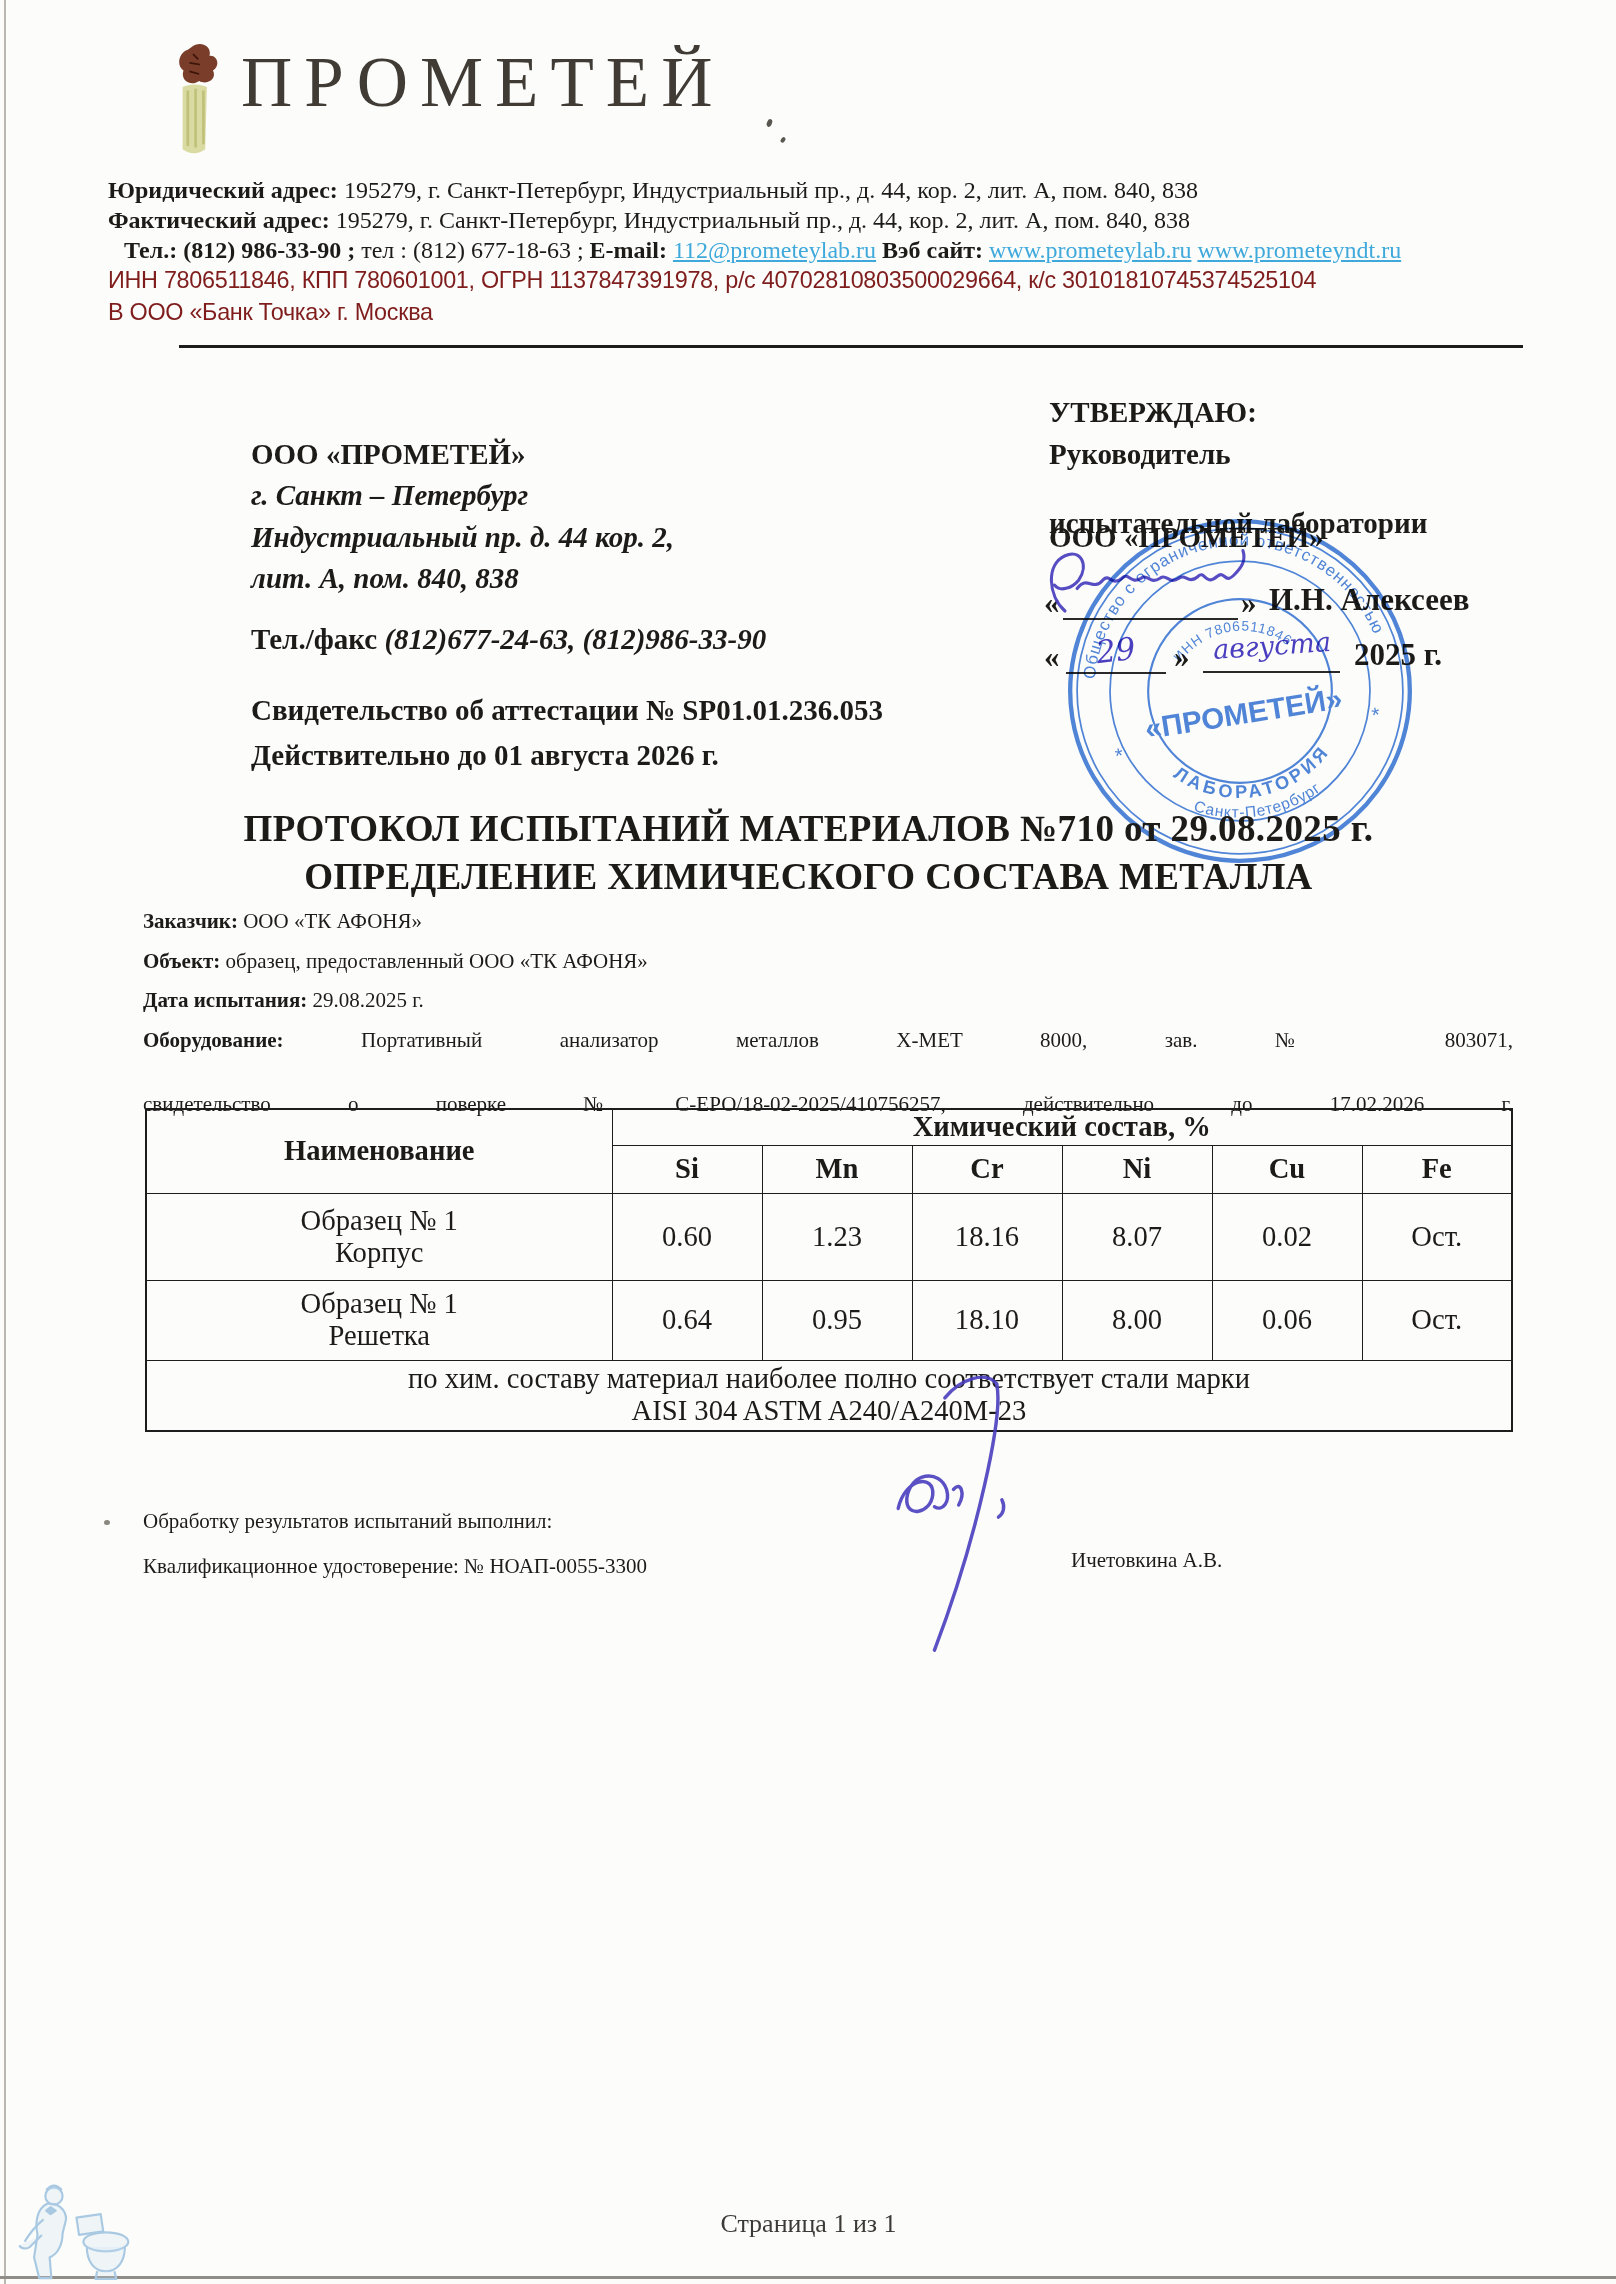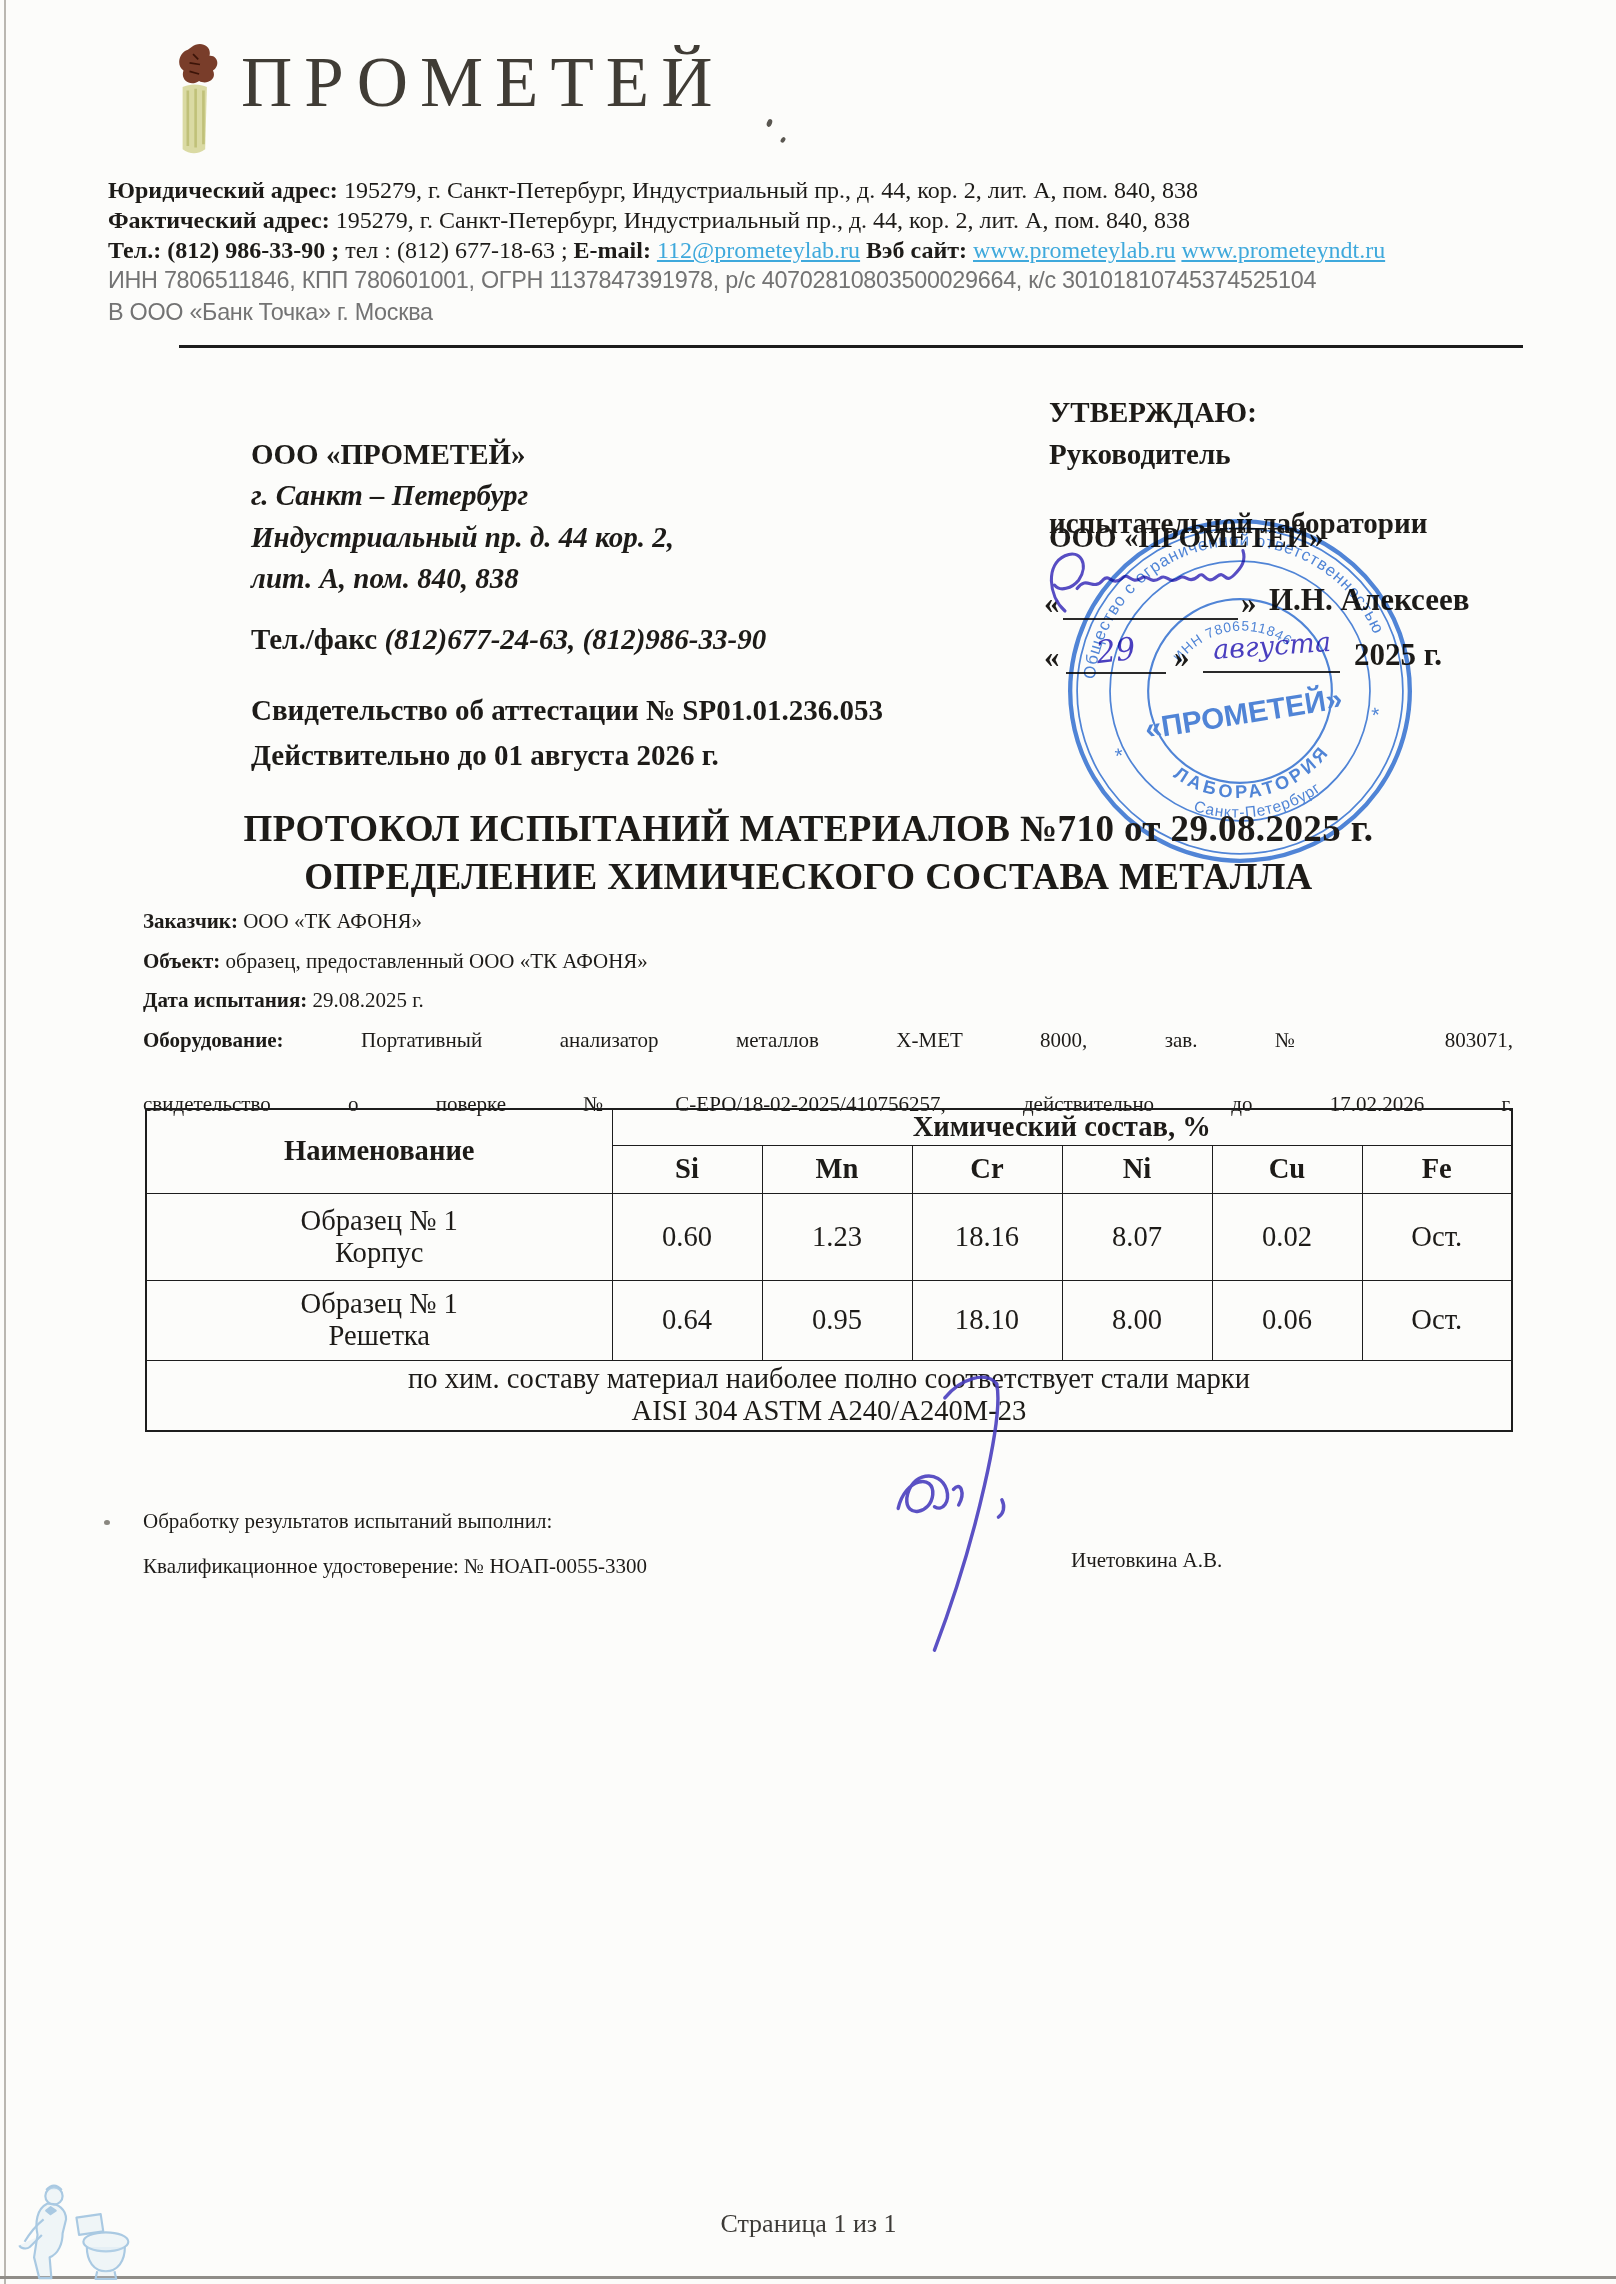--- a/index.html
+++ b/index.html
@@ -9,21 +9,21 @@
     background:#fcfcfa; overflow:hidden;
     font-family:"Liberation Serif","DejaVu Serif",serif;
     color:#1d1b18;
   }
   .abs { position:absolute; white-space:nowrap; }
   .b { font-weight:bold; }
   .i { font-style:italic; }
   .sans { font-family:"Liberation Sans","DejaVu Sans",sans-serif; }
   .link { color:#3fa9dc; text-decoration:underline; text-decoration-color:#3fa9dc; }
   .hdr { font-size:24px; line-height:30px; }
-  .req { font-size:23.4px; color:#737373; letter-spacing:-0.3px; }
+  .req { font-size:23.4px; color:#7f1d1d; letter-spacing:-0.3px; }
   .lab { font-size:29px; font-weight:bold; line-height:42px; }
   .appr { font-size:29px; font-weight:bold; line-height:42px; }
   .att { font-size:29px; font-weight:bold; }
   .title-line { left:0; width:1617px; text-align:center; font-size:37px; font-weight:bold; letter-spacing:0.4px; white-space:nowrap; }
   .det { font-size:21px; }
   .just { text-align:justify; text-align-last:justify; white-space:normal; }
   .logo-text { font-size:71px; letter-spacing:12px; color:#403c35; line-height:1; }
   .rule { background:#1c1c1c; }
   .uline { border-bottom:2.6px solid #2a2a2a; }
   .ink { color:#4a3fbf; }
@@ -59,21 +59,21 @@
   <div class="abs logo-text" style="left:241px;top:47px;">ПРОМЕТЕЙ</div>
   <div class="speck" style="left:767px;top:119px;width:5.2px;height:7.8px;transform:rotate(20deg);"></div>
   <div class="speck" style="left:781px;top:137px;width:4.3px;height:6px;transform:rotate(35deg);"></div>
 
   <div class="abs hdr" style="left:108px;top:175px;">
     <span class="b">Юридический адрес:</span><span> 195279, г. Санкт-Петербург, Индустриальный пр., д. 44, кор. 2, лит. А, пом. 840, 838</span>
   </div>
   <div class="abs hdr" style="left:108px;top:205px;">
     <span class="b">Фактический адрес:</span><span> 195279, г. Санкт-Петербург, Индустриальный пр., д. 44, кор. 2, лит. А, пом. 840, 838</span>
   </div>
-  <div class="abs hdr" style="left:108px;top:235px;text-align:right;">
+  <div class="abs hdr" style="left:124px;top:235px;text-align:right;">
     <span class="b">Тел.: (812) 986-33-90 ; </span><span>тел : (812) 677-18-63 ; </span><span class="b">E-mail: </span><a class="link">112@prometeylab.ru</a><span class="b">  Вэб сайт: </span><a class="link">www.prometeylab.ru</a>&nbsp;<a class="link">www.prometeyndt.ru</a>
   </div>
   <div class="abs sans req" style="left:108px;top:267px;">ИНН 7806511846, КПП 780601001, ОГРН 1137847391978, р/с 40702810803500029664, к/с 30101810745374525104</div>
   <div class="abs sans req" style="left:108px;top:299px;">В ООО «Банк Точка» г. Москва</div>
 
   <div class="abs rule" style="left:179px;top:345px;width:1344px;height:2.6px;"></div>
 
   <div class="abs lab" style="left:251px;top:433px;">ООО «ПРОМЕТЕЙ»</div>
   <div class="abs lab i" style="left:251px;top:474px;">г. Санкт – Петербург</div>
   <div class="abs lab i" style="left:251px;top:516px;text-align:right;">Индустриальный пр. д. 44 кор. 2,</div>

